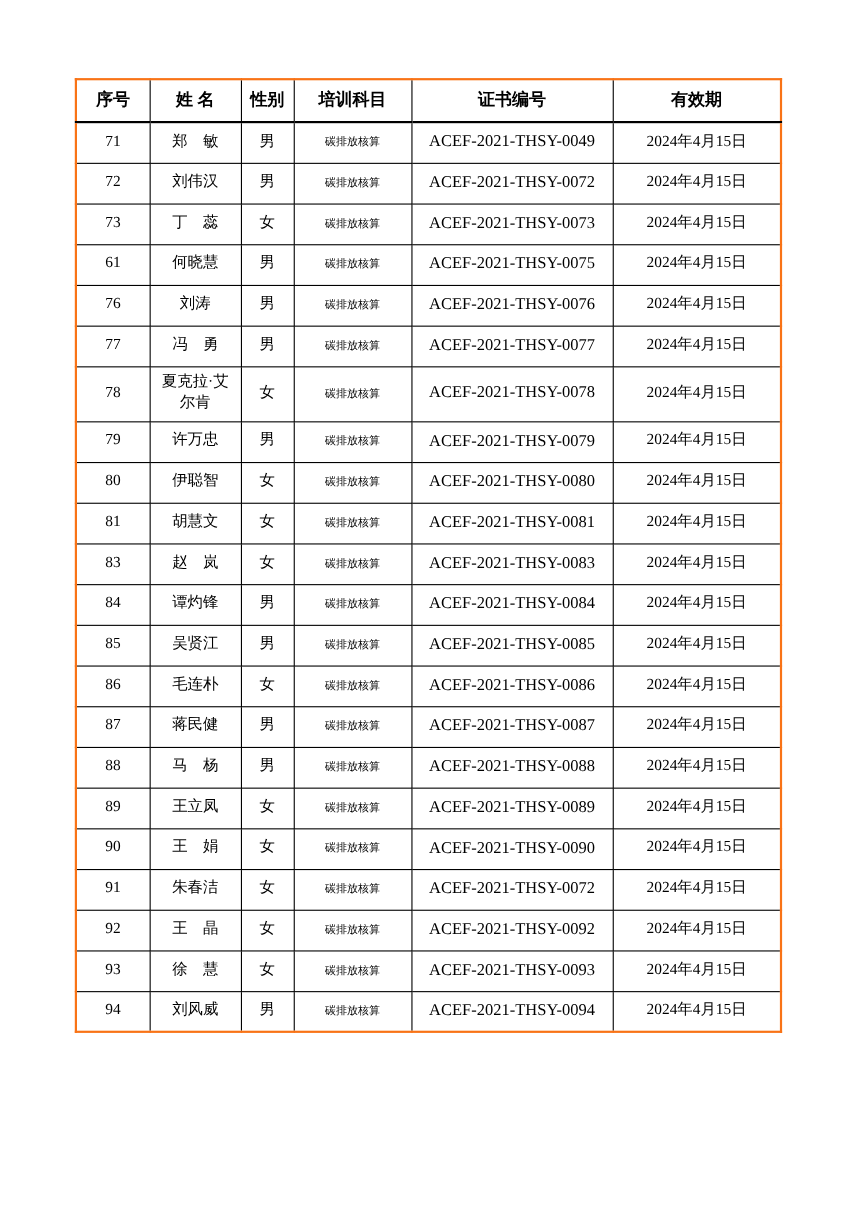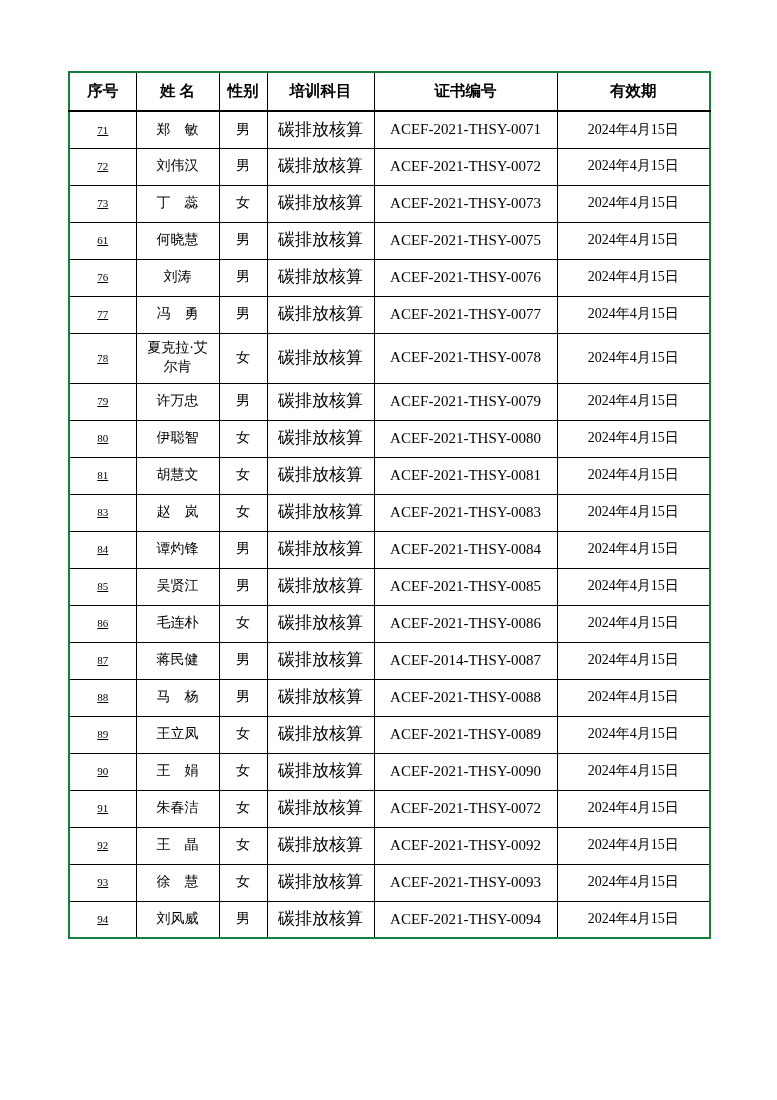--- a/index.html
+++ b/index.html
@@ -16,21 +16,21 @@
     background: #ffffff;
     overflow: hidden;
   }
   table.roster {
     position: absolute;
     left: 68px;
     top: 71px;
     width: 641px;
     border-collapse: collapse;
     table-layout: fixed;
-    border: 2px solid #15803d;
+    border: 2px solid #f97316;
   }
   table.roster th,
   table.roster td {
     border: 1px solid #000000;
     text-align: center;
     vertical-align: middle;
     padding: 0 4px;
     overflow: hidden;
     line-height: 1.3;
   }
@@ -41,24 +41,24 @@
     font-weight: bold;
     font-size: 15.5px;
     border-bottom: 2px solid #000000;
   }
   table.roster tbody tr {
     height: 37px;
   }
   table.roster tbody tr.tall {
     height: 50px;
   }
-  td.c0 { font-size: 11px; text-decoration: underline; }                 
+  td.c0 { font-size: 14px; }                 
   td.c1 { font-size: 14px; padding: 0 5px; } 
   td.c2 { font-size: 14px; }                 
-  td.c3 { font-size: 17px; }                 
+  td.c3 { font-size: 10px; }                 
   td.c4 { font-size: 15px; }                 
   td.c5 { font-size: 14px; }                 
   tr.tall td.c1 { font-size: 14px; line-height: 1.35; text-align: center; }
 </style>
 </head>
 <body>
 
 <div class="sheet">
   <table class="roster">
     <colgroup>
@@ -78,21 +78,21 @@
         <th>证书编号</th>
         <th>有效期</th>
       </tr>
     </thead>
     <tbody>
         <tr>
           <td class="c0">71</td>
           <td class="c1">郑　敏</td>
           <td class="c2">男</td>
           <td class="c3">碳排放核算</td>
-          <td class="c4">ACEF-2021-THSY-0071</td>
+          <td class="c4">ACEF-2021-THSY-0049</td>
           <td class="c5">2024年4月15日</td>
         </tr>
         <tr>
           <td class="c0">72</td>
           <td class="c1">刘伟汉</td>
           <td class="c2">男</td>
           <td class="c3">碳排放核算</td>
           <td class="c4">ACEF-2021-THSY-0072</td>
           <td class="c5">2024年4月15日</td>
         </tr>
@@ -190,21 +190,21 @@
           <td class="c2">女</td>
           <td class="c3">碳排放核算</td>
           <td class="c4">ACEF-2021-THSY-0086</td>
           <td class="c5">2024年4月15日</td>
         </tr>
         <tr>
           <td class="c0">87</td>
           <td class="c1">蒋民健</td>
           <td class="c2">男</td>
           <td class="c3">碳排放核算</td>
-          <td class="c4">ACEF-2014-THSY-0087</td>
+          <td class="c4">ACEF-2021-THSY-0087</td>
           <td class="c5">2024年4月15日</td>
         </tr>
         <tr>
           <td class="c0">88</td>
           <td class="c1">马　杨</td>
           <td class="c2">男</td>
           <td class="c3">碳排放核算</td>
           <td class="c4">ACEF-2021-THSY-0088</td>
           <td class="c5">2024年4月15日</td>
         </tr>

